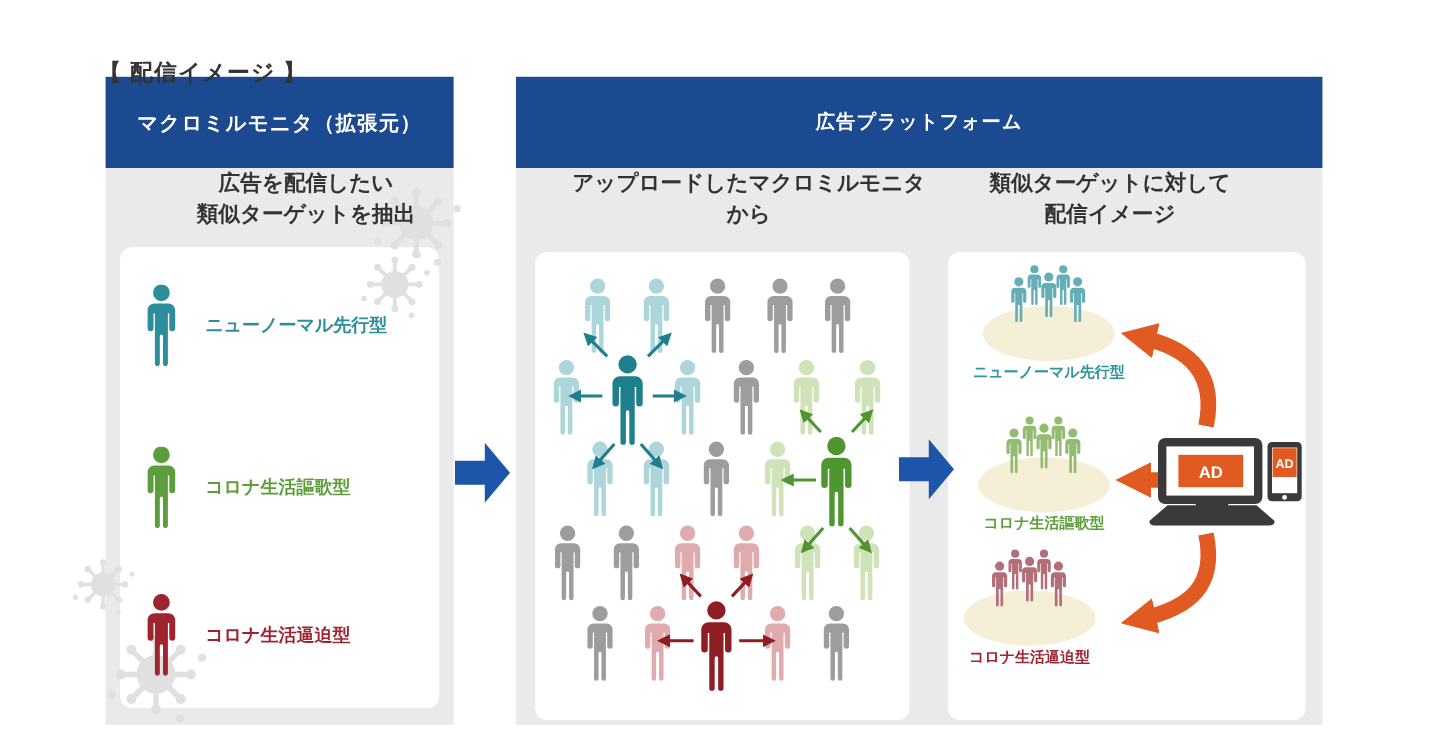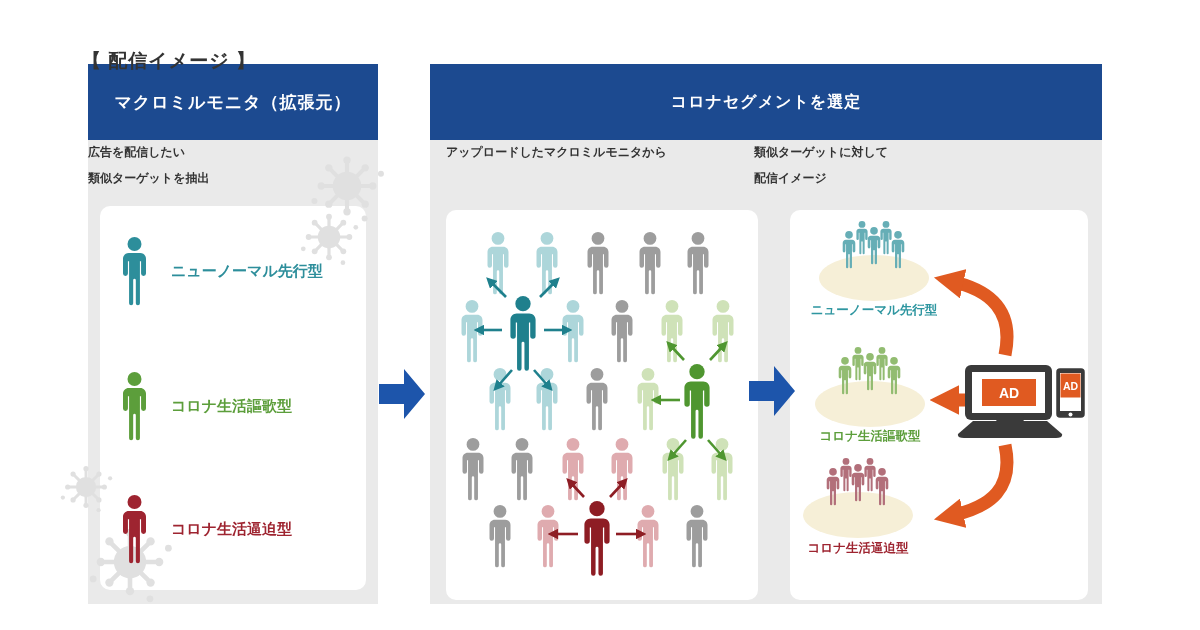--- a/index.html
+++ b/index.html
@@ -9,21 +9,21 @@
   }
   html,body{margin:0;padding:0;background:#fff;}
   .canvas{position:relative;width:1200px;height:630px;background:#fff;overflow:hidden;
           font-family:"Liberation Sans","DejaVu Sans",sans-serif;}
   .abs{position:absolute;}
   .title{left:82px;top:17px;font-size:19px;font-weight:bold;color:var(--text-dark);letter-spacing:1px;z-index:3;margin-top:31px;}
   .panel{background:var(--panel-bg);z-index:0;}
   .panel-header{position:absolute;left:0;top:0;width:100%;height:76px;background:var(--header-bg);
     color:#fff;font-weight:bold;display:flex;align-items:center;justify-content:center;letter-spacing:1px;}
   .white-box{position:absolute;background:#fff;border-radius:10px;z-index:1;}
-  .desc{font-weight:bold;color:var(--text-dark);text-align:left;font-size:12px;line-height:26px;z-index:3;}
+  .desc{font-weight:bold;color:var(--text-dark);text-align:center;font-size:18px;line-height:26px;z-index:3;margin-left:22px;}
   .virus{z-index:2;color:var(--virus-gray);}
   .content{z-index:3;}
   .seg-row{display:flex;align-items:center;z-index:3;}
   .seg-label{font-size:15px;font-weight:bold;margin-left:20px;white-space:nowrap;}
   .group-label{position:absolute;width:180px;text-align:center;font-size:12.5px;font-weight:bold;z-index:4;white-space:nowrap;}
   .hidden-defs{position:absolute;width:0;height:0;overflow:hidden;}
   svg text{font-family:"Liberation Sans","DejaVu Sans",sans-serif;}
 </style>
 </head>
 <body>
@@ -106,21 +106,21 @@
         <use href="#person" fill="currentColor"></use>
       </svg>
     <span class="seg-label">コロナ生活逼迫型</span>
   </div>
 
   <svg class="abs content" style="left:379px;top:369px;" width="46" height="50" viewBox="0 0 46 50">
     <polygon points="0,15 25,15 25,0 46,25 25,50 25,35 0,35" fill="var(--flow-arrow)"></polygon>
   </svg>
 
   <div class="abs panel" style="left:430px;top:64px;width:672px;height:540px;">
-    <div class="panel-header" style="font-size:16px;">コロナセグメントを選定</div>
+    <div class="panel-header" style="font-size:16px;">広告プラットフォーム</div>
   </div>
   <div class="abs desc" style="left:446px;top:139px;width:312px;">
     <div>アップロードしたマクロミルモニタから</div>
   </div>
   <div class="abs desc" style="left:754px;top:139px;width:298px;">
     <div>類似ターゲットに対して</div>
     <div>配信イメージ</div>
   </div>
 
   <div class="abs white-box" style="left:446px;top:210px;width:312px;height:390px;"></div>

